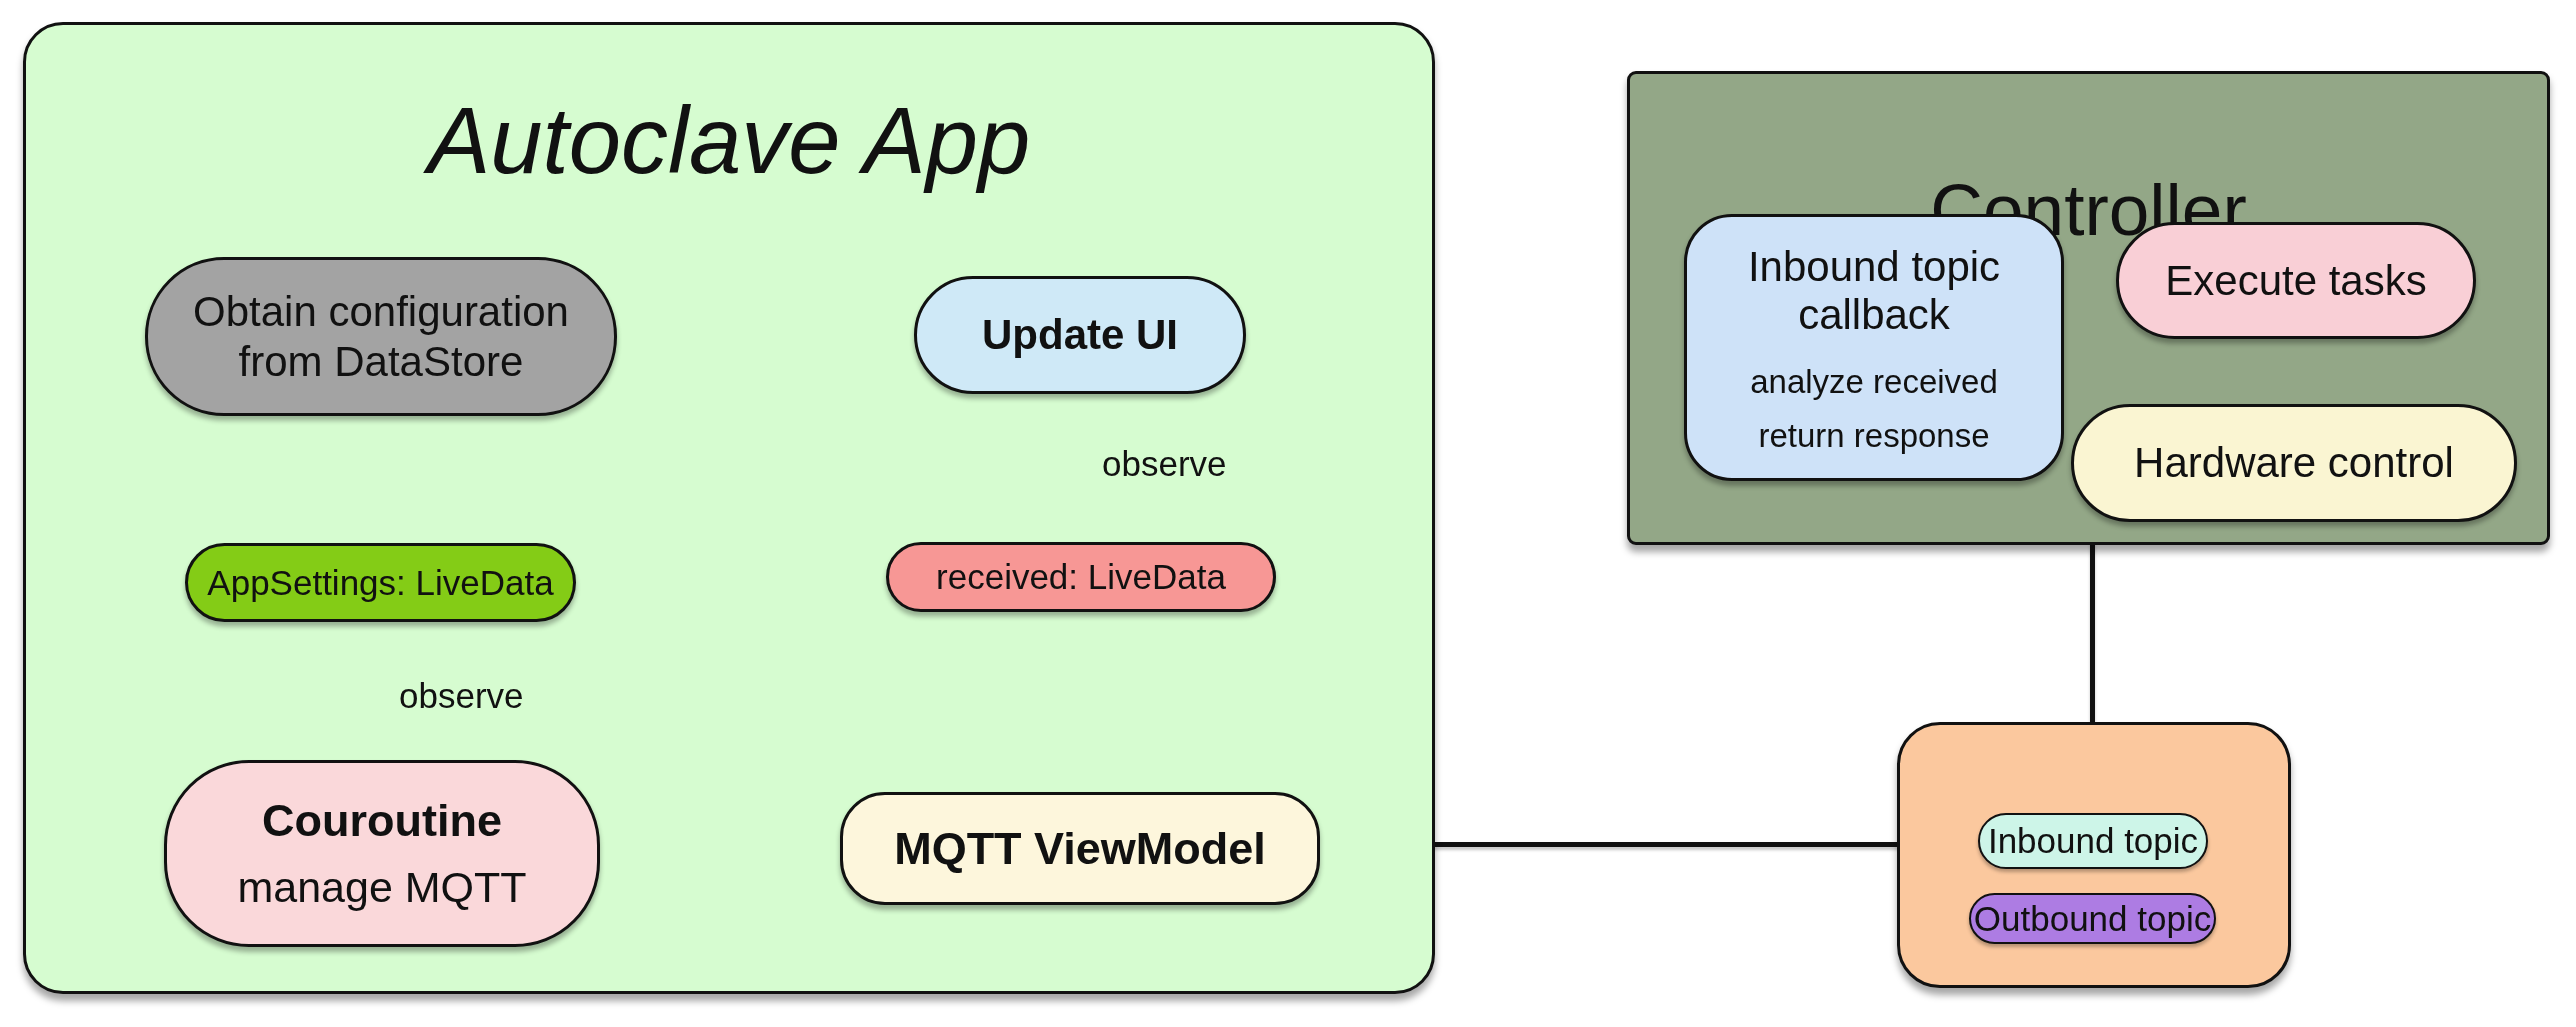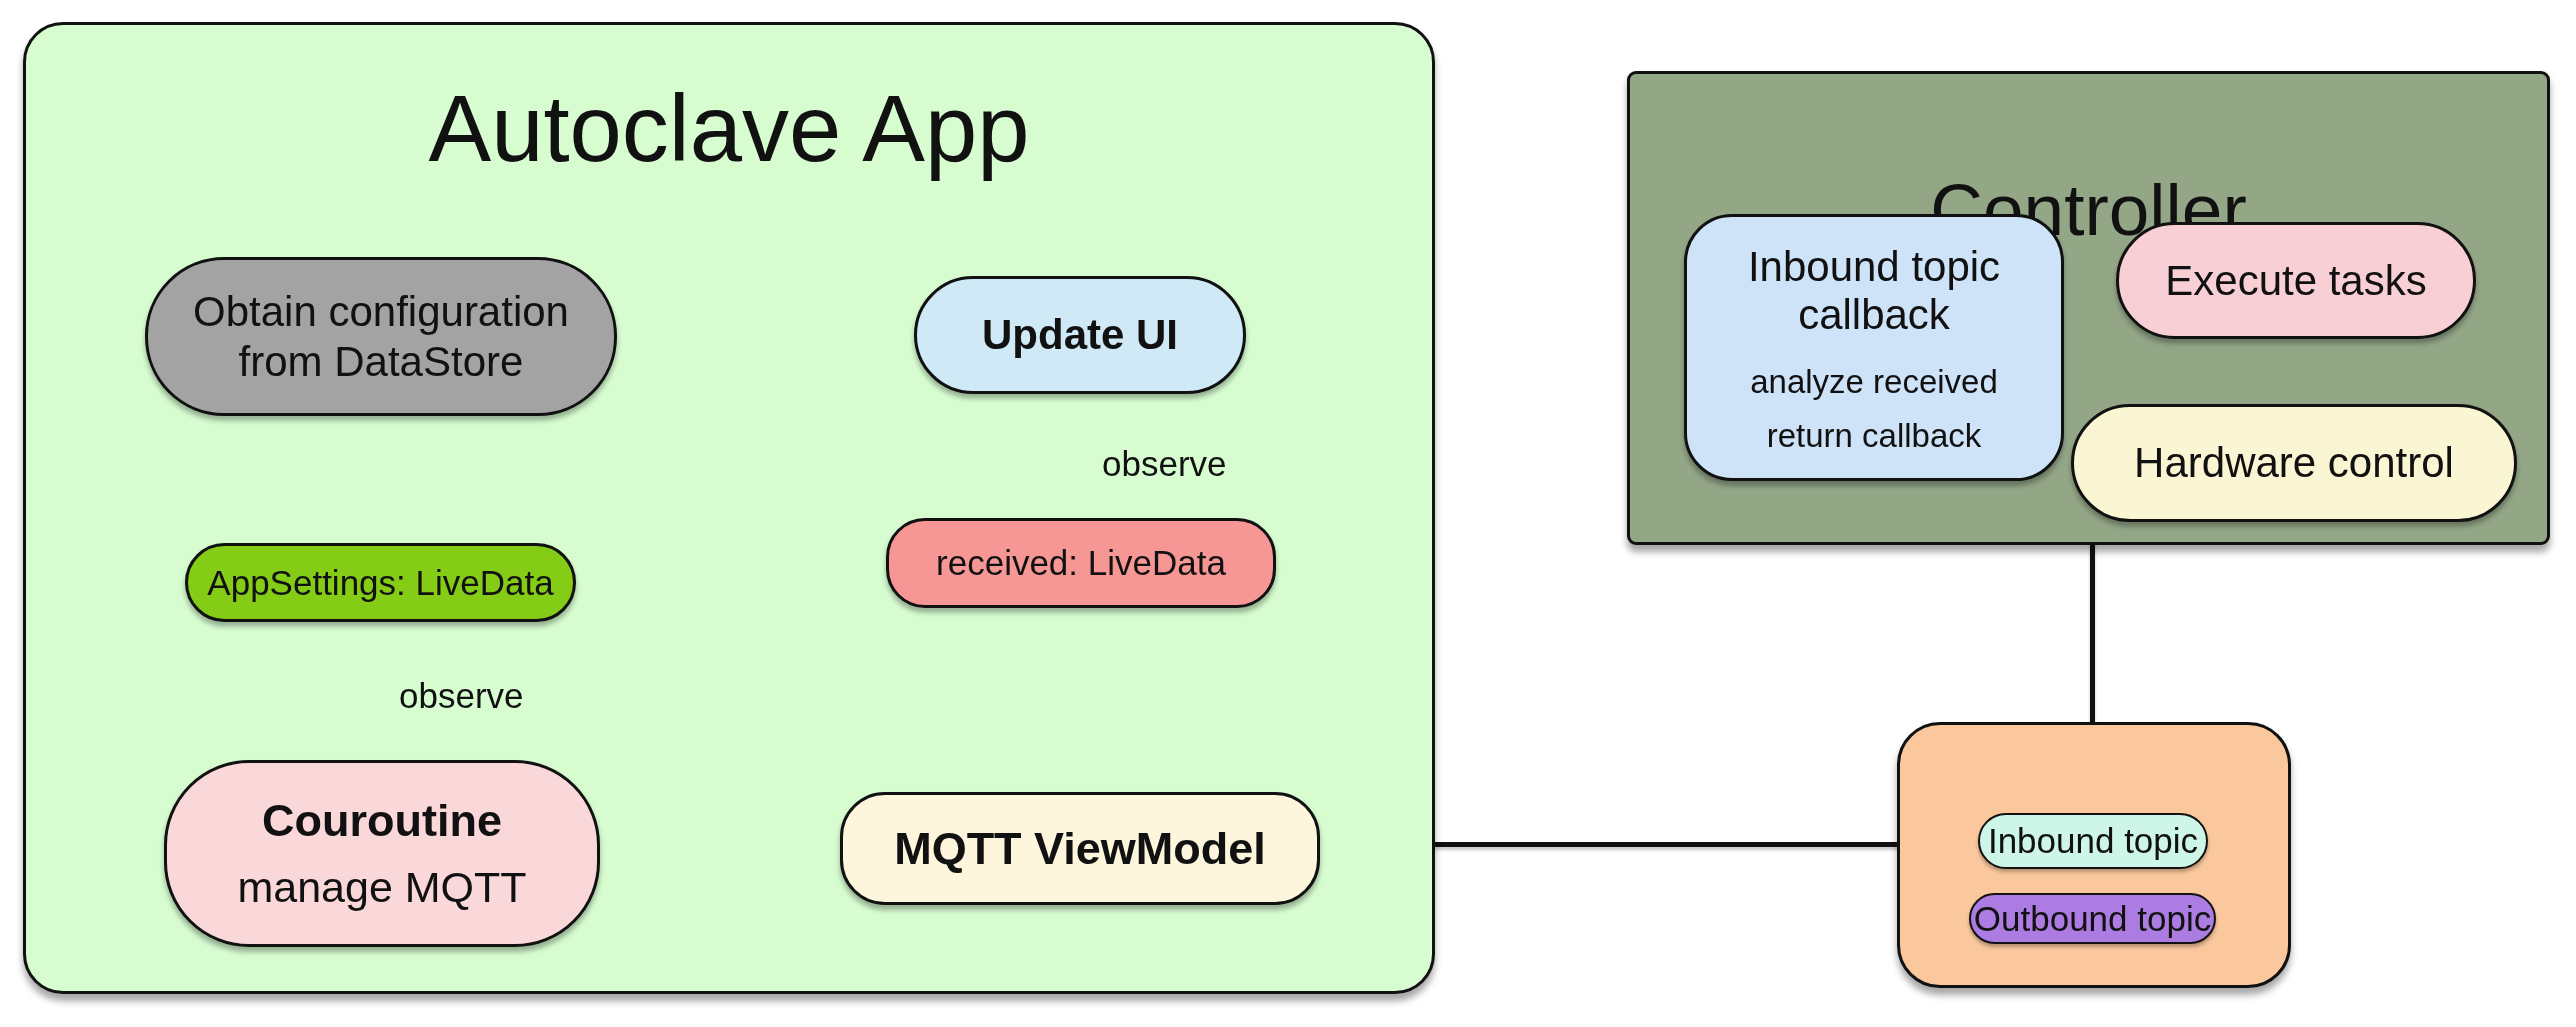--- a/index.html
+++ b/index.html
@@ -15,27 +15,27 @@
   .node{position:absolute;box-sizing:border-box;border:3.1px solid #111;
         display:flex;flex-direction:column;align-items:center;justify-content:center;
         text-align:center;box-shadow:0 4.6px 5.4px rgba(0,0,0,0.30);}
   .group{box-shadow:0 6.2px 7.7px rgba(0,0,0,0.35);}
   .line{position:absolute;background:#111;box-shadow:0 3.1px 3.1px rgba(0,0,0,0.22);}
   .group-title{position:absolute;left:0;right:0;text-align:center;font-weight:400;}
   .pre{white-space:pre-line;}
 
   
   .autoclave-box{left:23px;top:21.6px;width:1412px;height:972px;border-radius:40px;}
-  .autoclave-title{top:52px;font-size:94px;line-height:1.1;}
+  .autoclave-title{top:64px;font-size:94px;line-height:1.1;font-style:italic;}
   .obtain-config{left:145px;top:257px;width:472px;height:159px;border-radius:79px;
                  font-size:42px;line-height:1.18;}
   .update-ui{left:914px;top:276px;width:332px;height:118px;border-radius:59px;
              font-size:42px;font-weight:700;}
   .appsettings{left:185px;top:543px;width:391px;height:79px;border-radius:40px;font-size:35px;}
-  .received{left:886px;top:518px;width:390px;height:90px;border-radius:39px;font-size:35px;}
+  .received{left:886px;top:542px;width:390px;height:70px;border-radius:39px;font-size:35px;}
   .couroutine{left:164px;top:760px;width:436px;height:187px;border-radius:85px;gap:23px;}
   .couroutine .t1{font-size:45px;font-weight:700;line-height:1;}
   .couroutine .t2{font-size:43px;line-height:1;text-align:right;}
   .viewmodel{left:840px;top:792px;width:480px;height:113px;border-radius:45px;
              font-size:45px;font-weight:700;}
   .edge-label{position:absolute;font-size:35px;line-height:1;}
   .observe-left{left:399px;top:678px;}
   .observe-right{left:1102px;top:446px;}
 
   
@@ -102,21 +102,21 @@
   <div class="node viewmodel" style="background-color: rgb(253, 246, 220);">MQTT ViewModel</div>
 
   <div class="box group controller-box" style="background-color: rgb(147, 167, 135);">
     <div class="group-title controller-title">Controller</div>
   </div>
 
   <div class="node inbound-callback" style="background-color: rgb(206, 226, 248);">
     <div class="t1 pre">Inbound topic
 callback</div>
     <div class="s">analyze received</div>
-    <div class="s">return callback</div>
+    <div class="s">return response</div>
   </div>
 
   <div class="node execute-tasks" style="background-color: rgb(249, 207, 214);">Execute tasks</div>
 
   <div class="node hardware-control" style="background-color: rgb(250, 245, 210);">Hardware control</div>
 
   <div class="box group broker-box" style="background-color: rgb(251, 200, 158);">
     
   </div>
 

